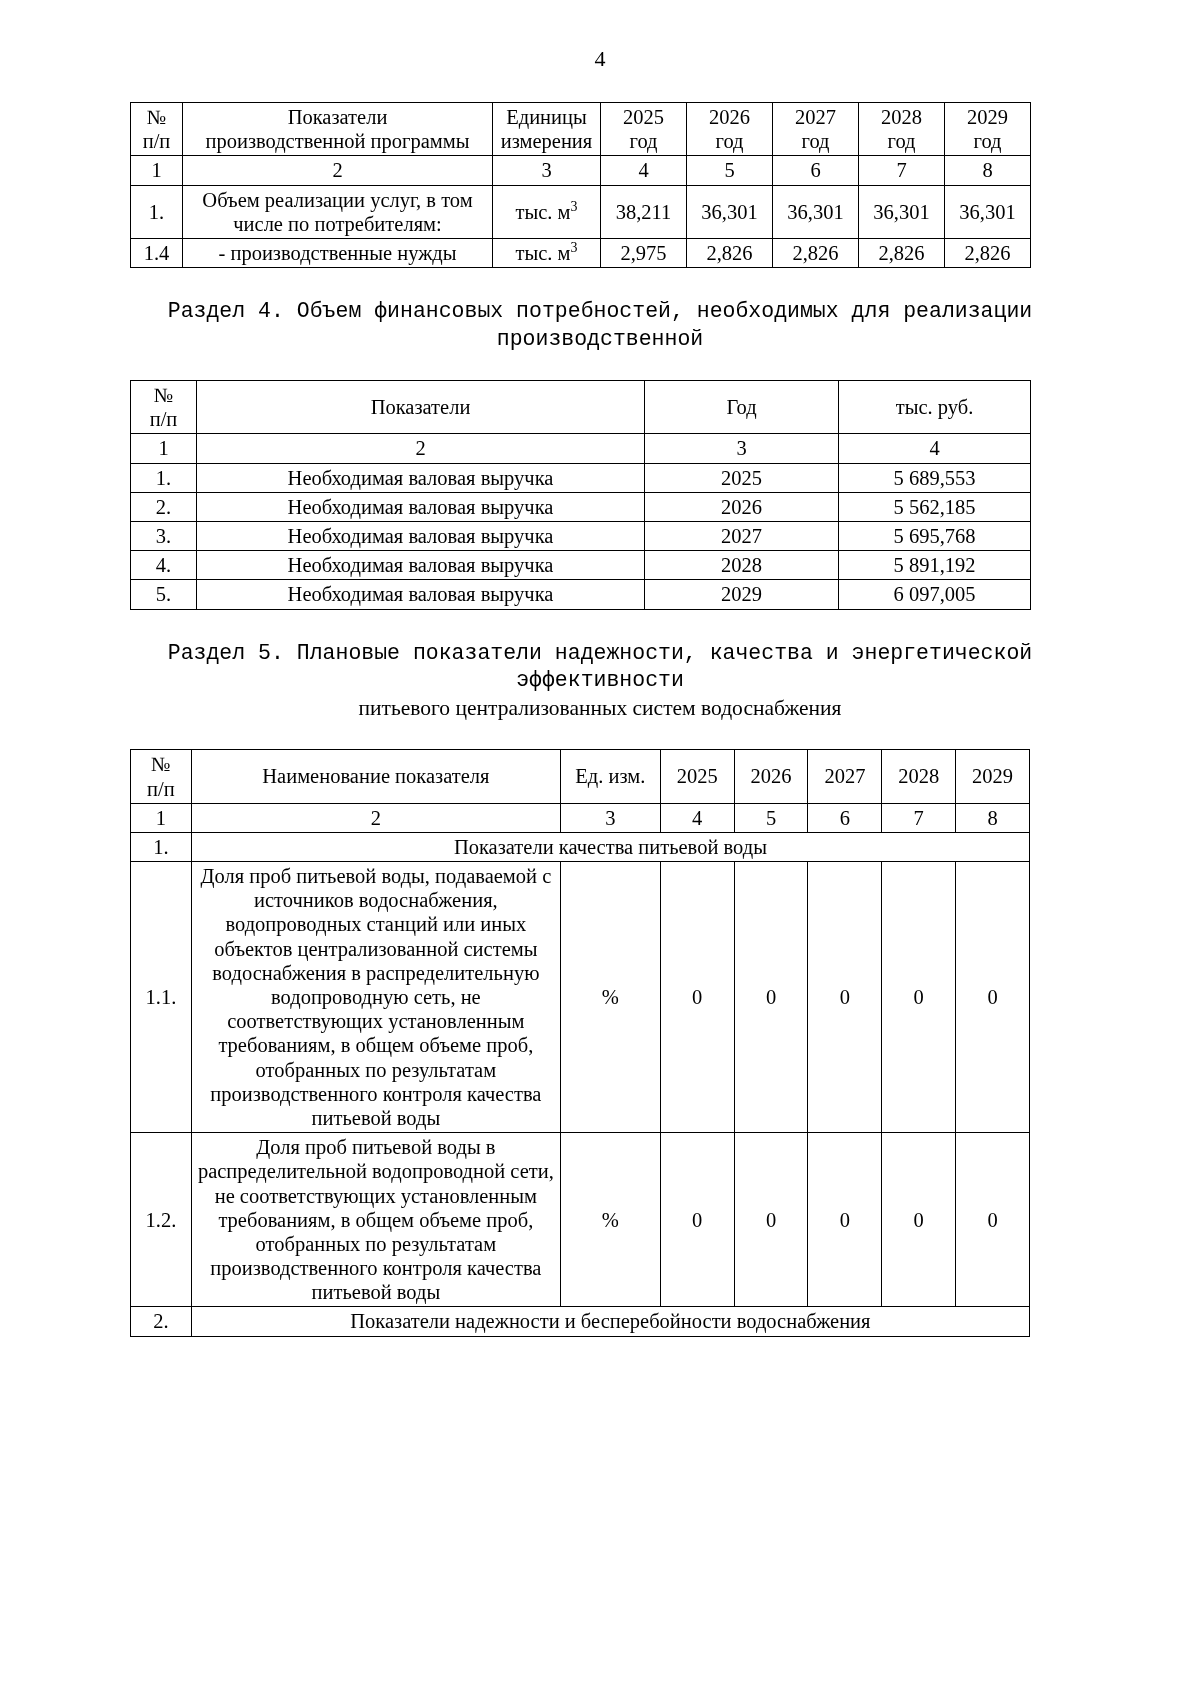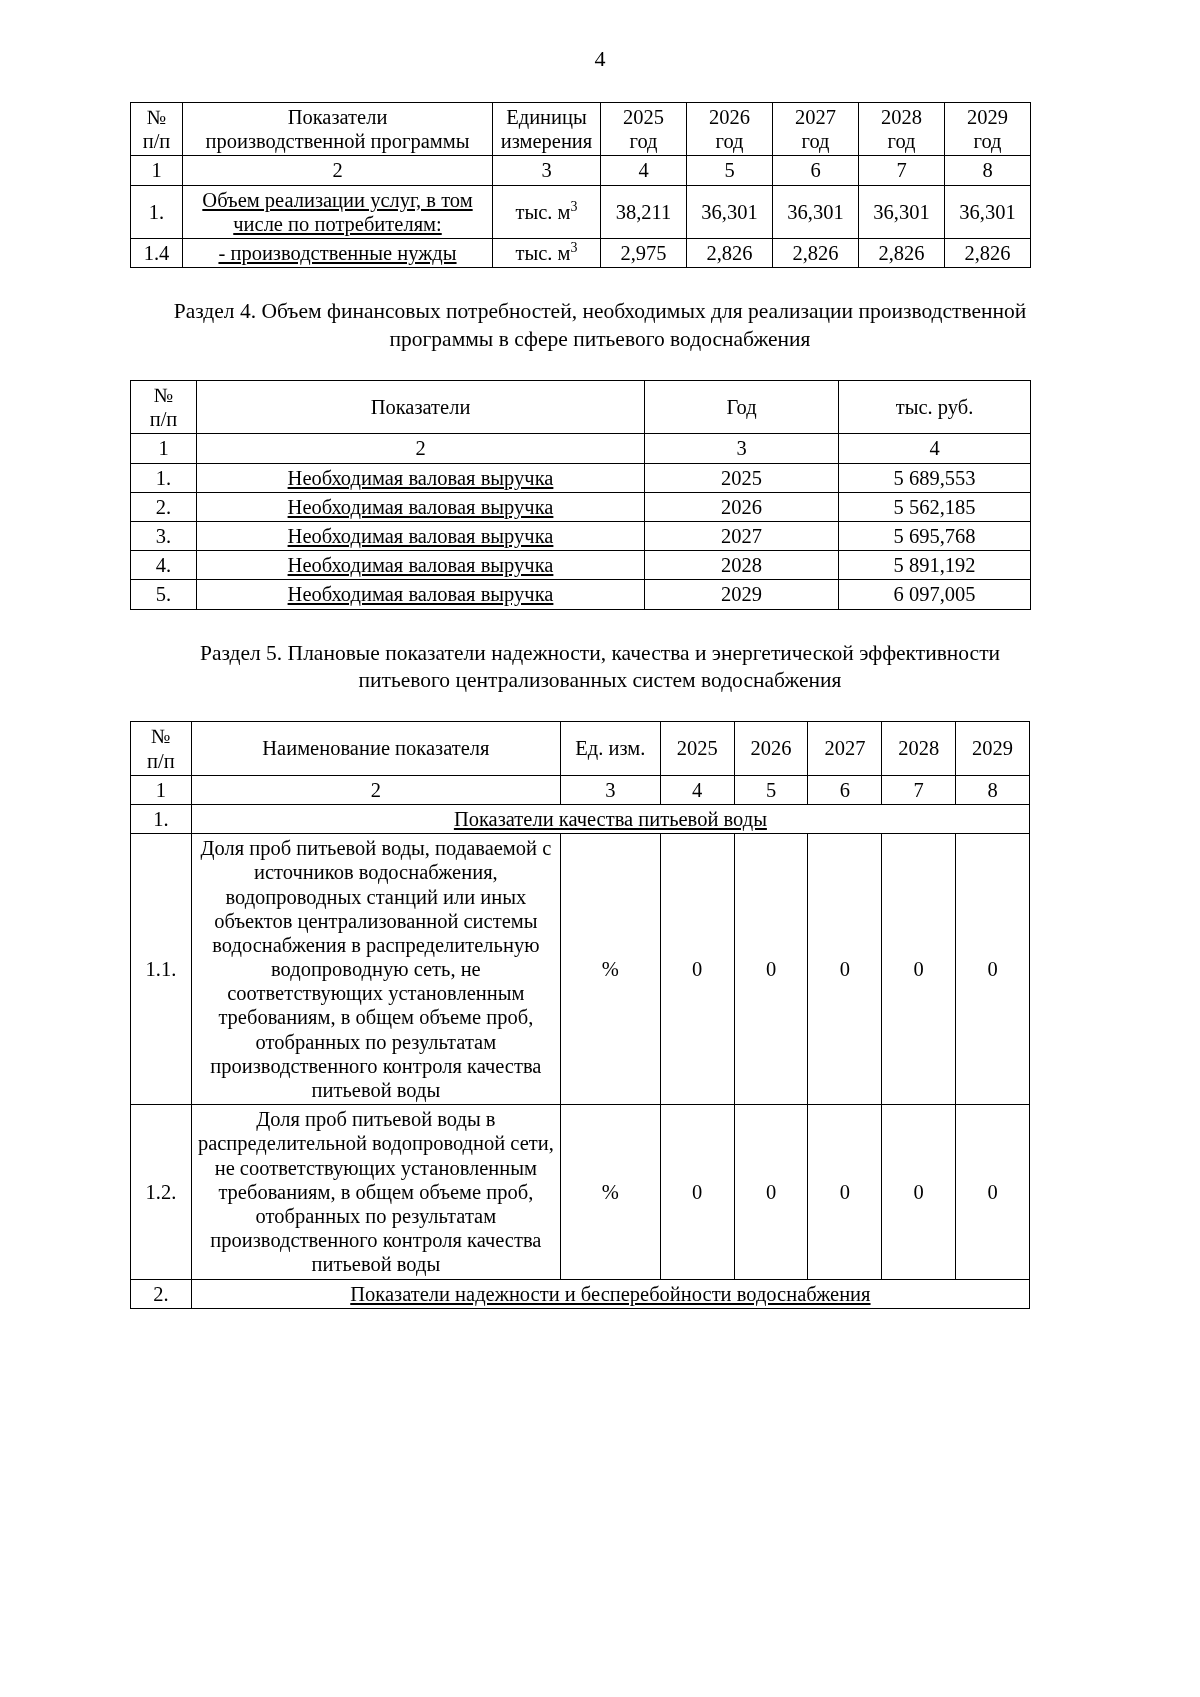--- a/index.html
+++ b/index.html
@@ -37,21 +37,21 @@
   table.doc td, table.doc th {
     border: 1.4px solid #000000;
     font-size: 20.5px;
     line-height: 1.18;
     padding: 2px 5px;
     vertical-align: middle;
     font-weight: normal;
     text-align: center;
     word-wrap: break-word;
   }
-  .tl { text-align: left; text-decoration: underline; }
+  .tl { text-align: left; }
   .nowrapcell { white-space: nowrap; }
 
   
   .t1 .c-np   { width: 52px; }
   .t1 .c-name { width: 310px; }
   .t1 .c-unit { width: 108px; }
   .t1 .c-yr   { width: 86px; }
 
   
   .t2 .c-np   { width: 66px; }
@@ -64,21 +64,21 @@
   .t3 .c-name { width: 340px; }
   .t3 .c-unit { width: 92px; }
   .t3 .c-yr   { width: 68px; }
 
   .sec-heading {
     text-align: center;
     font-size: 21.5px;
     line-height: 1.3;
     margin: 30px 0 26px 0;
   }
-  .sec-heading .l1 { display: block; }
+  .sec-heading .l1 { display: block; font-family: Liberation Mono, monospace; }
   .sec-heading .l2 { display: block; }
 
   .two-line { line-height: 1.2; }
   .sup { font-size: 0.68em; vertical-align: super; line-height: 0; }
   .cell-para { text-align: left; line-height: 1.42; padding: 4px 6px 4px 8px; }
   .num-top { vertical-align: top; padding-top: 6px; }
 </style>
 </head>
 <body>
 
@@ -161,21 +161,20 @@
         <td>2,826</td>
         <td>2,826</td>
         <td>2,826</td>
         <td>2,826</td>
       </tr>
     </tbody>
   </table>
 
   <div class="sec-heading">
     <span class="l1">Раздел 4. Объем финансовых потребностей, необходимых для реализации производственной</span>
-    <span class="l2">программы в сфере питьевого водоснабжения</span>
   </div>
 
   <table class="doc t2">
     <colgroup>
       <col class="c-np">
         <col class="c-name">
         <col class="c-year">
         <col class="c-val">
     </colgroup>
     <tbody>

